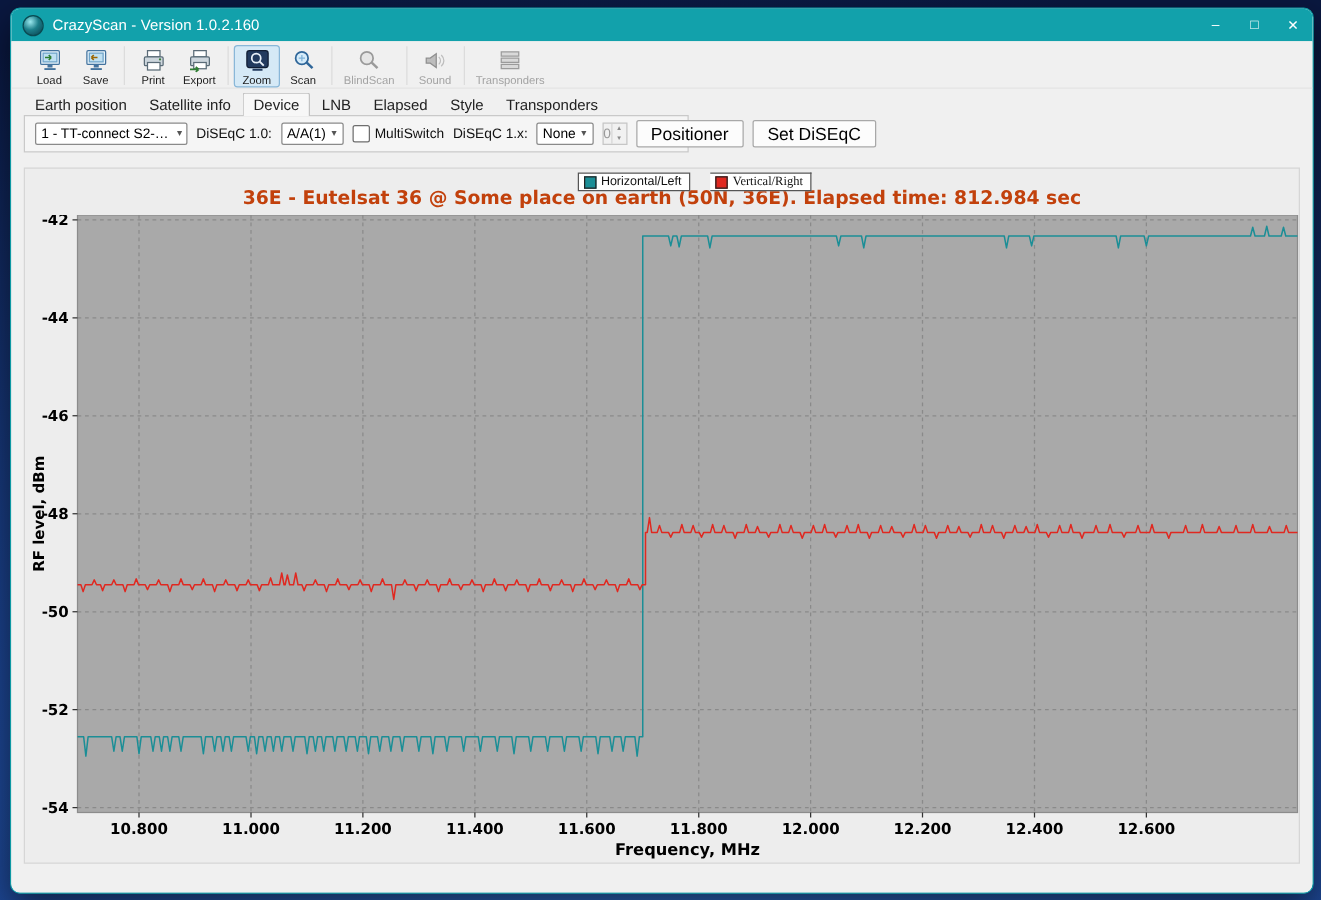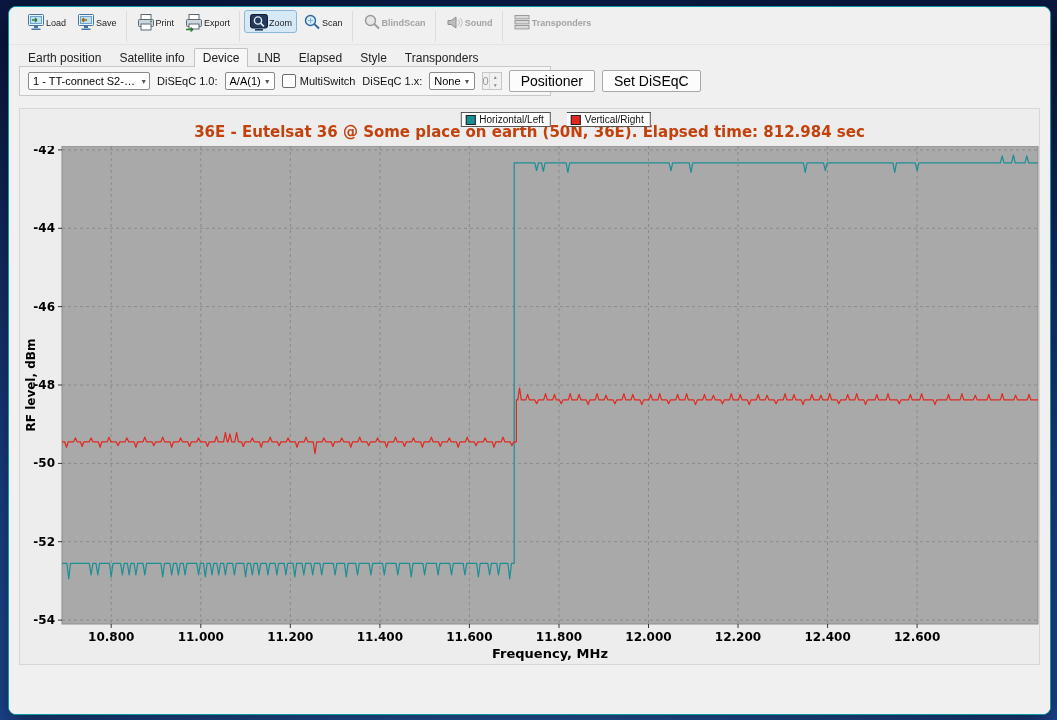--- a/index.html
+++ b/index.html
@@ -13,25 +13,25 @@
   .app-icon{width:15px;height:15px;margin:0 7px 0 9px;border-radius:50%;
             background:radial-gradient(circle at 35% 30%, #9be8ee 0%, #1d7f8a 45%, #083d4a 100%);
             border:1px solid #0a4a52;}
   .tb-title{font-size:12px;letter-spacing:.1px;}
   .win-btns{margin-left:auto;display:flex;height:100%;}
   .win-btn{width:31px;height:100%;display:flex;align-items:center;justify-content:center;font-size:11px;color:#fff;cursor:default;}
 
   .client{position:relative;flex:1;background:#f0f0f0;}
 
   .toolbar{display:flex;align-items:flex-start;padding:3px 4px 1px 12px;height:38px;border-bottom:1px solid #e3e3e3;box-sizing:border-box;}
-  .tbtn{display:flex;flex-direction:row;align-items:center;padding:2px 4px 0;min-width:27px;border:1px solid transparent;border-radius:3px;}
+  .tbtn{display:flex;flex-direction:column;align-items:center;padding:2px 4px 0;min-width:27px;border:1px solid transparent;border-radius:3px;}
   .tbtn .icn{width:20px;height:19px;display:block;}
   .tbtn .lbl{font-size:9px;color:#1c1c1c;margin-top:1px;white-space:nowrap;}
   .tbtn.active{background:#d5e9f6;border-color:#89b7d8;}
-  .tbtn.disabled .lbl{color:#a3a3a3;font-weight:bold;}
+  .tbtn.disabled .lbl{color:#a3a3a3;}
   .sep{width:1px;background:#dcdcdc;height:31px;margin:1px 4px 0;}
 
   .tabwrap{margin:3px 0 0 10px;width:532px;}
   .tabs{display:flex;height:18px;align-items:flex-end;}
   .tab{padding:2px 8px 1px;font-size:12px;color:#222;border:1px solid transparent;border-bottom:none;}
   .tab.active{background:#f7f7f7;border-color:#c2c2c2;border-radius:2px 2px 0 0;position:relative;z-index:2;margin-bottom:-1px;padding-bottom:2px;}
   .page{border:1px solid #c9c9c9;background:#f5f5f5;height:30px;display:flex;align-items:center;gap:7px;padding:0 8px;box-sizing:border-box;position:relative;z-index:1;}
 
   .fld-label{font-size:11px;color:#111;white-space:nowrap;}
   .select{display:flex;align-items:center;background:#fff;border:1px solid #8a8a8a;border-radius:2px;height:18px;font-size:11px;padding-left:4px;box-sizing:border-box;white-space:nowrap;}
@@ -41,36 +41,45 @@
   .cbwrap{display:flex;align-items:center;gap:4px;}
   .spinner{display:flex;height:18px;border:1px solid #c6c6c6;background:#f1f1f1;width:30px;box-sizing:border-box;}
   .spin-val{flex:1;font-size:11px;color:#9a9a9a;display:flex;align-items:center;justify-content:center;}
   .spin-arrows{width:11px;display:flex;flex-direction:column;border-left:1px solid #d6d6d6;}
   .spin-arrows span{flex:1;font-size:5px;color:#8a8a8a;text-align:center;line-height:8px;}
   .pbtn{height:20px;padding:0 11px;font-size:14px;border:1px solid #a8a8a8;background:#fcfcfc;border-radius:2px;display:flex;align-items:center;white-space:nowrap;}
 
   .chart{position:absolute;left:10px;top:101px;width:1021px;height:557px;background:#ededed;border:1px solid #d6d6d6;box-sizing:border-box;}
   .legend{position:absolute;top:3px;left:50%;transform:translateX(-50%);margin-left:26px;display:flex;z-index:3;gap:16px;}
   .legend-item{display:flex;align-items:center;gap:4px;background:#fff;border:1px solid #555;padding:1px 6px 1px 4px;font-size:10px;color:#111;}
-  .legend-item + .legend-item{border-left:none;}
+  .legend-item + .legend-item{border-left:none;font-family:Liberation Serif, serif;}
   .swatch{width:8px;height:8px;border:1px solid #222;display:inline-block;}
   .chart-title{position:absolute;top:14px;left:0;right:0;text-align:center;font-size:15px;font-weight:bold;color:#c2410c;font-family:"DejaVu Sans",sans-serif;}
   .ylabel{position:absolute;left:11px;top:276px;transform:translate(-50%,-50%) rotate(-90deg);font-weight:bold;font-size:12px;white-space:nowrap;color:#000;font-family:"DejaVu Sans",sans-serif;}
   #plot{position:absolute;left:0;top:37px;}
   #plot text{font-family:"DejaVu Sans",sans-serif;}
 
   .statusbar{position:absolute;left:0;right:0;bottom:0;height:20px;background:#f0f0f0;border-top:1px solid #d9d9d9;display:flex;align-items:center;font-size:11px;padding-left:6px;color:#111;box-sizing:border-box;}
   .grip{position:absolute;right:2px;bottom:0;color:#b4b4b4;font-size:11px;line-height:14px;}
 </style>
 </head>
 <body>
 
 <div class="desktop">
   <div class="window">
 
+    <div class="titlebar">
+      <div class="app-icon"></div>
+      <span class="tb-title">CrazyScan - Version 1.0.2.160</span>
+      <div class="win-btns">
+        <div class="win-btn">–</div>
+        <div class="win-btn">□</div>
+        <div class="win-btn">✕</div>
+      </div>
+    </div>
 
     <div class="client">
 
       <div class="toolbar">
         <div class="tbtn">
           <svg class="icn" viewBox="0 0 20 19">
             <rect x="2.5" y="1.5" width="15" height="11" rx="1" fill="#e8f4fb" stroke="#44739e"></rect>
             <rect x="4.5" y="3.5" width="11" height="7" fill="#bfe0f2" stroke="#6ea3c9"></rect>
             <rect x="8" y="13" width="4" height="2" fill="#44739e"></rect>
               <rect x="5.5" y="15.5" width="9" height="1.5" fill="#44739e"></rect>

